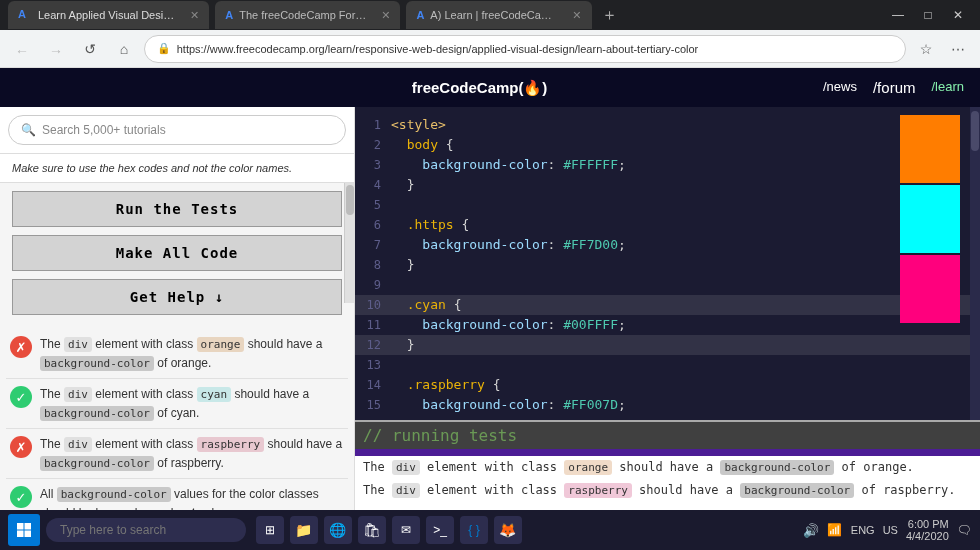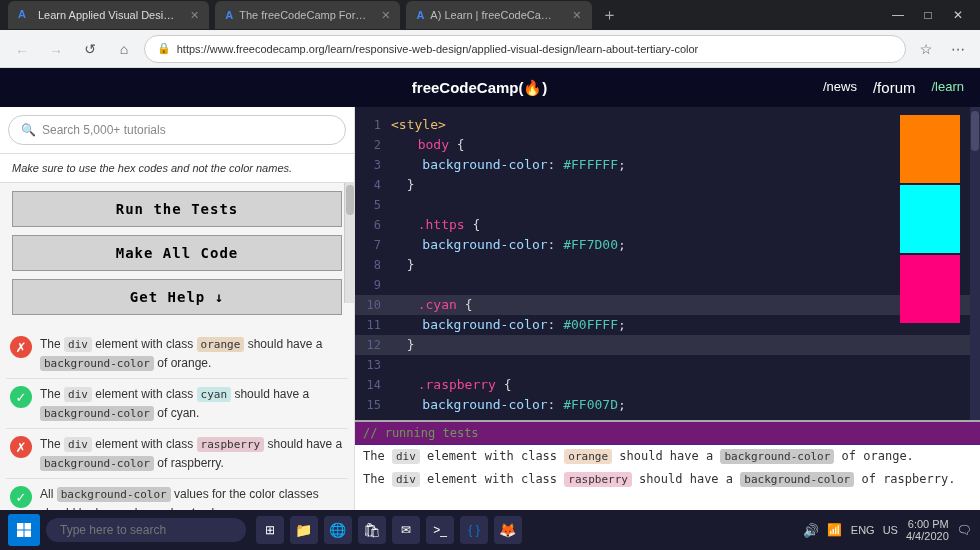--- a/index.html
+++ b/index.html
@@ -74,36 +74,36 @@
 
     
     .right-panel { flex: 1; display: flex; flex-direction: column; }
 
     
     .editor-area { flex: 1; background: #1b1b32; overflow-y: auto; padding: 8px 0; font-family: monospace; font-size: 13px; position: relative; }
     .code-line { display: flex; min-height: 20px; line-height: 20px; }
     .line-num { width: 36px; text-align: right; padding-right: 10px; color: #5d5d8a; user-select: none; flex-shrink: 0; font-size: 12px; }
     .line-content { flex: 1; color: #d4d4d4; white-space: pre; }
     .hl-tag { color: #e8bf6a; }
-    .hl-selector { color: #ec4899; margin-left: 11px; }
+    .hl-selector { color: #eab308; }
     .hl-prop { color: #9cdcfe; }
     .hl-hex { color: #4ec9b0; }
     .hl-punct { color: #d4d4d4; }
     .line-highlight { background: rgba(255,255,255,0.1); }
 
     
     .swatches { position: absolute; right: 0; top: 0; width: 70px; }
     .swatch { width: 60px; height: 68px; margin-bottom: 2px; }
     .swatch.orange { background: #FF7D00; }
     .swatch.cyan { background: #00FFFF; }
     .swatch.raspberry { background: #FF007D; }
 
     
     .output-panel { height: 90px; background: #fff; border-top: 2px solid #aaa; overflow-y: auto; }
-    .output-header { color: #6a9955; font-family: monospace; font-size: 12px; padding: 4px 8px; border-bottom: 1px solid #4c1d95; background: #701a75; }
+    .output-header { color: #6a9955; font-family: monospace; font-size: 16px; padding: 4px 8px; border-bottom: 7px solid #4c1d95; background: #404040; }
     .output-line { font-size: 12px; padding: 2px 8px; color: #333; line-height: 1.6; font-family: monospace; }
     .output-line .code { background: #e0e0e0; padding: 1px 4px; border-radius: 3px; font-family: monospace; font-size: 11px; }
     .output-line .code.orange { background: #f0dbc8; }
     .output-line .code.raspberry { background: #f0c8d8; }
     .output-line .code.bg-color { background: #c8c8c8; }
 
     
     .test-results::-webkit-scrollbar, .editor-area::-webkit-scrollbar, .output-panel::-webkit-scrollbar { width: 6px; }
     .test-results::-webkit-scrollbar-track { background: #f0f0f0; }
     .test-results::-webkit-scrollbar-thumb { background: #bbb; border-radius: 3px; }

